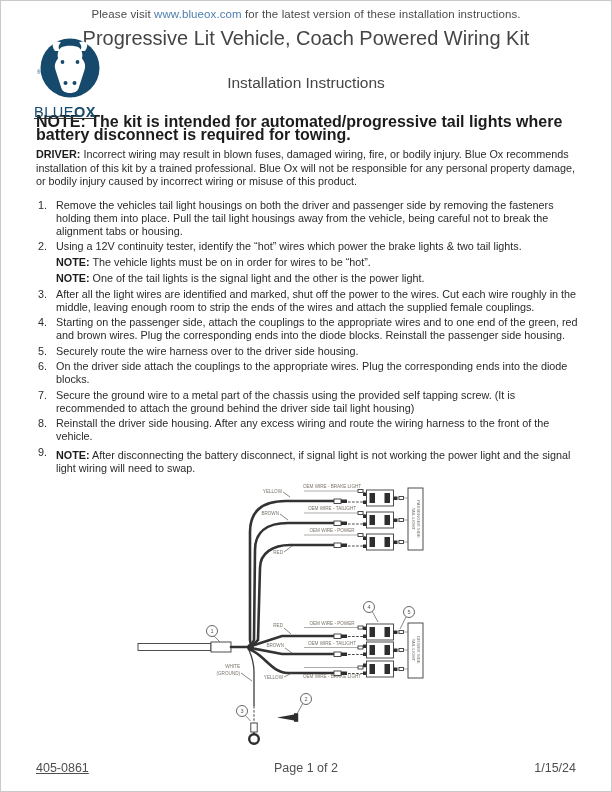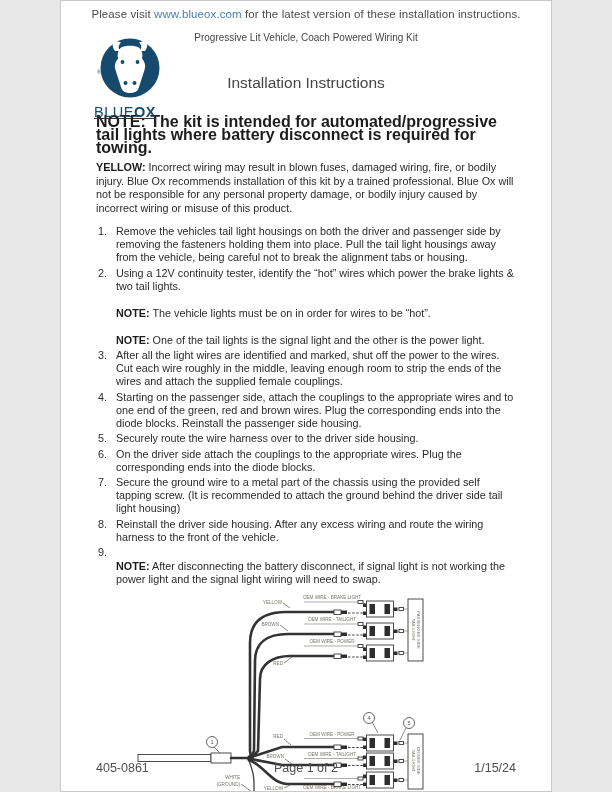--- a/index.html
+++ b/index.html
@@ -1,59 +1,59 @@
 <!DOCTYPE html>
 <html><head>
 <meta charset="utf-8">
 <style>
   html,body{margin:0;padding:0;background:#e8e8e8;}
   .page{
-    position:relative;width:492px;height:792px;margin:0 auto;background:#fff;
+    position:relative;width:612px;height:792px;margin:0 auto;background:#fff;
     border:1px solid #c9c9c9;box-sizing:border-box;overflow:hidden;
     font-family:"Liberation Sans","DejaVu Sans",sans-serif;color:#323232;
   }
   
   .banner{padding-top:7px;text-align:center;font-size:11.5px;color:#4b4b4b;letter-spacing:.1px;}
   .banner .url{color:#4d7fae;}
   
   .header{position:relative;height:80px;margin-top:6px;}
   .logo{position:absolute;left:33px;top:11px;width:72px;text-decoration:underline;}
   .logo-text{font-size:14.5px;color:#164a6d;letter-spacing:.5px;margin-top:-1px;}
   .logo-text .bold{font-weight:800;}
   .titles{text-align:center;padding-top:2px;}
   .part-number{font-size:17px;font-weight:bold;color:#3a3a3c;line-height:20px;}
-  .product-name{font-size:10px;color:#454547;line-height:20px;}
+  .product-name{font-size:20px;color:#454547;line-height:20px;}
   .doc-title{font-size:15.5px;color:#454547;line-height:20px;margin-top:25px;}
   
   .note-line{margin:9px 33px 0 35px;font-size:16px;font-weight:bold;color:#1c1c1c;line-height:13px;}
   .warning{margin:7px 33px 0 35px;font-size:10.8px;line-height:13.5px;color:#2b2b2b;}
   .warning b{color:#1c1c1c;}
   
   .steps{margin:10px 33px 0 35px;font-size:10.8px;line-height:13px;color:#2b2b2b;}
   .step{display:flex;margin-bottom:2.5px;}
   .step-num{flex:none;width:20px;padding-left:2px;box-sizing:border-box;}
   .step-body{flex:1;}
-  .sub-note{margin-top:14px;}
+  .sub-note{margin-top:3px;}
   .sub-note b{color:#1c1c1c;}
   
   .diagram{display:block;margin:5px auto 0 auto;}
   .wire-thick{stroke:#333;stroke-width:2.6;fill:none;stroke-linecap:round;}
   .wire-med{stroke:#3c3c3c;stroke-width:1.3;fill:none;}
   .wire-thin{stroke:#8a8a84;stroke-width:.7;fill:none;}
   .dash{stroke:#444;stroke-width:1;stroke-dasharray:2.5 1.6;fill:none;}
   .outline{stroke:#3a3a3a;stroke-width:.9;fill:#fff;}
   .blk{fill:#2e2e2e;}
   .dlabel{font-size:4.6px;fill:#7b756b;}
   .boxtext{font-size:4.3px;fill:#7b756b;}
   .callout-c{fill:#fff;stroke:#555;stroke-width:.9;}
   .callout-n{font-size:5.5px;fill:#555;text-anchor:middle;}
   .leader{stroke:#555;stroke-width:.7;fill:none;}
   
   .footer{position:absolute;left:0;right:0;top:760px;font-size:12.5px;color:#4f4f4f;}
-  .footer .doc-no{position:absolute;left:35px;}
+  .footer .doc-no{position:absolute;left:35px;text-decoration:underline;}
   .footer .page-no{text-align:center;}
   .footer .date{position:absolute;right:35px;top:0;}
 </style>
 </head>
 <body>
 
 <div class="page">
 
   <div class="banner"><span>Please visit </span><span class="url">www.blueox.com</span><span> for the latest version of these installation instructions.</span></div>
 
@@ -73,21 +73,21 @@
       <div class="logo-text"><span>BLUE</span><span class="bold">OX</span></div>
     </div>
     <div class="titles">
       <div class="product-name">Progressive Lit Vehicle, Coach Powered Wiring Kit</div>
       <div class="doc-title">Installation Instructions</div>
     </div>
   </div>
 
   <div class="note-line"><span>NOTE:</span> <span>The kit is intended for automated/progressive tail lights where battery disconnect is required for towing.</span></div>
 
-  <div class="warning"><b>YELLOW:</b> <span>Incorrect wiring may result in blown fuses, damaged wiring, fire, or bodily injury. Blue Ox recommends installation of this kit by a trained professional. Blue Ox will not be responsible for any personal property damage, or bodily injury caused by incorrect wiring or misuse of this product.</span></div>
+  <div class="warning"><b>DRIVER:</b> <span>Incorrect wiring may result in blown fuses, damaged wiring, fire, or bodily injury. Blue Ox recommends installation of this kit by a trained professional. Blue Ox will not be responsible for any personal property damage, or bodily injury caused by incorrect wiring or misuse of this product.</span></div>
 
   <div class="steps">
 
     <div class="step">
       <span class="step-num">1.</span>
       <span class="step-body">Remove the vehicles tail light housings on both the driver and passenger side by removing the fasteners holding them into place. Pull the tail light housings away from the vehicle, being careful not to break the alignment tabs or housing.</span>
     </div>
 
     <div class="step">
       <span class="step-num">2.</span>

